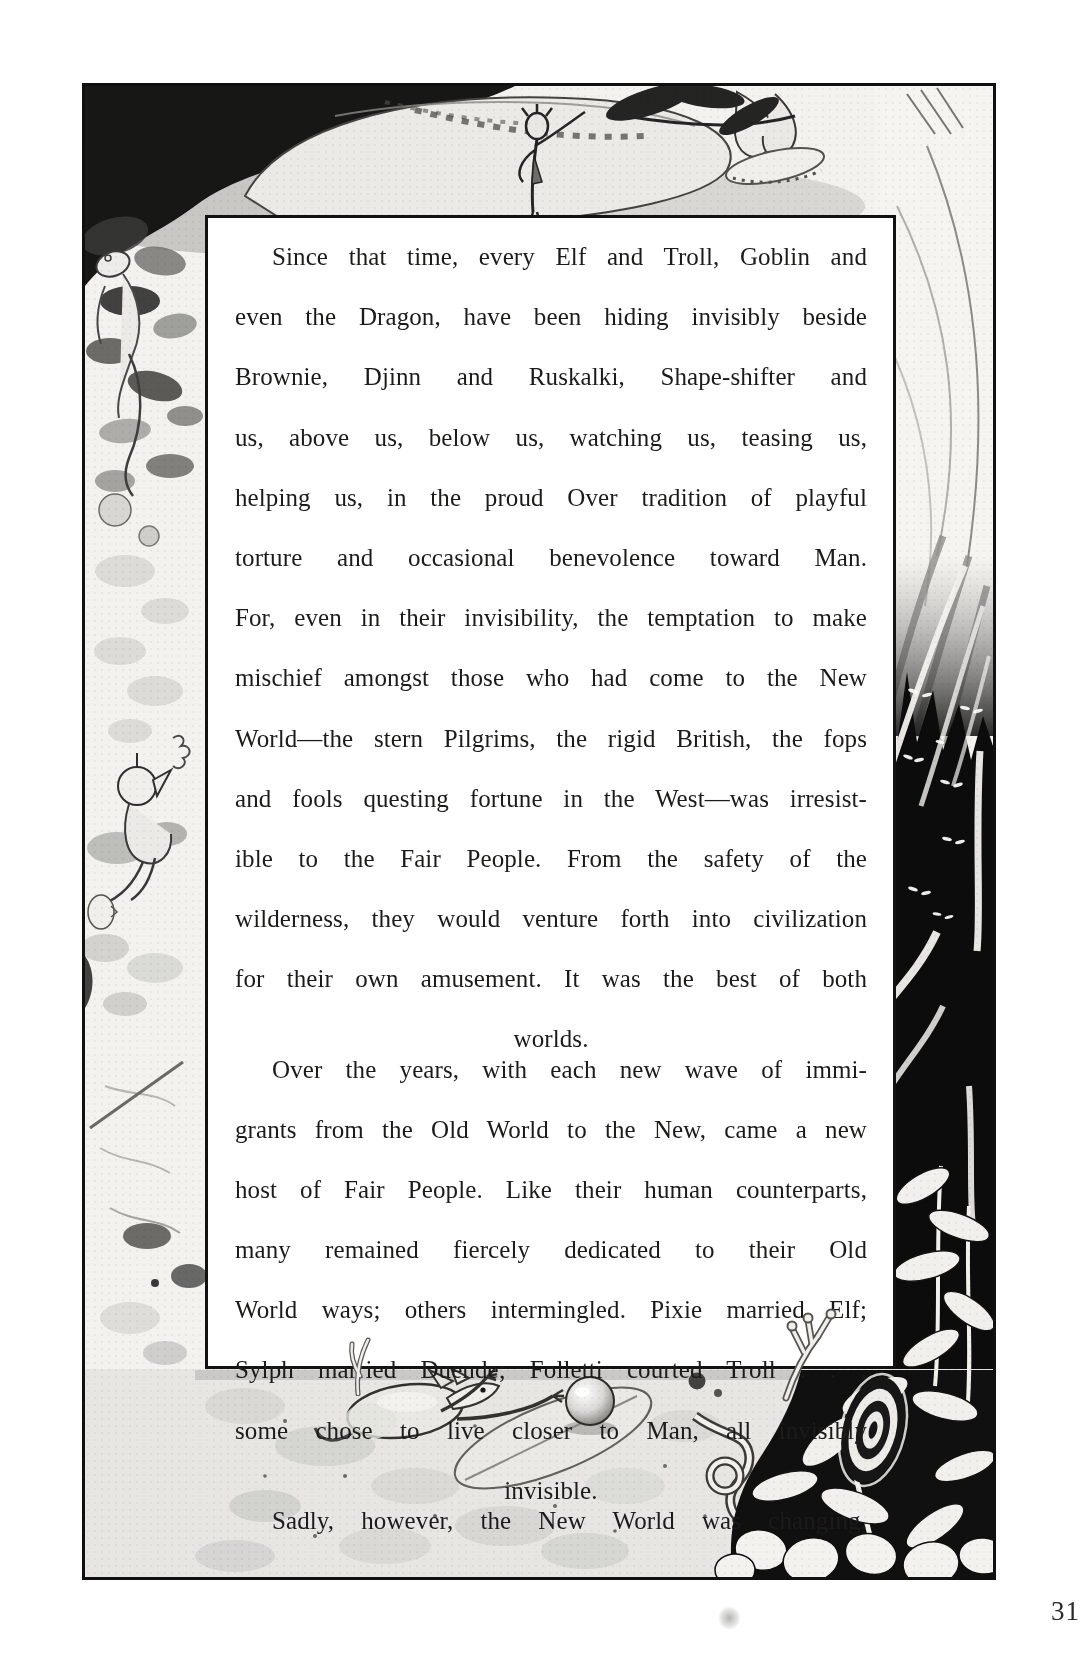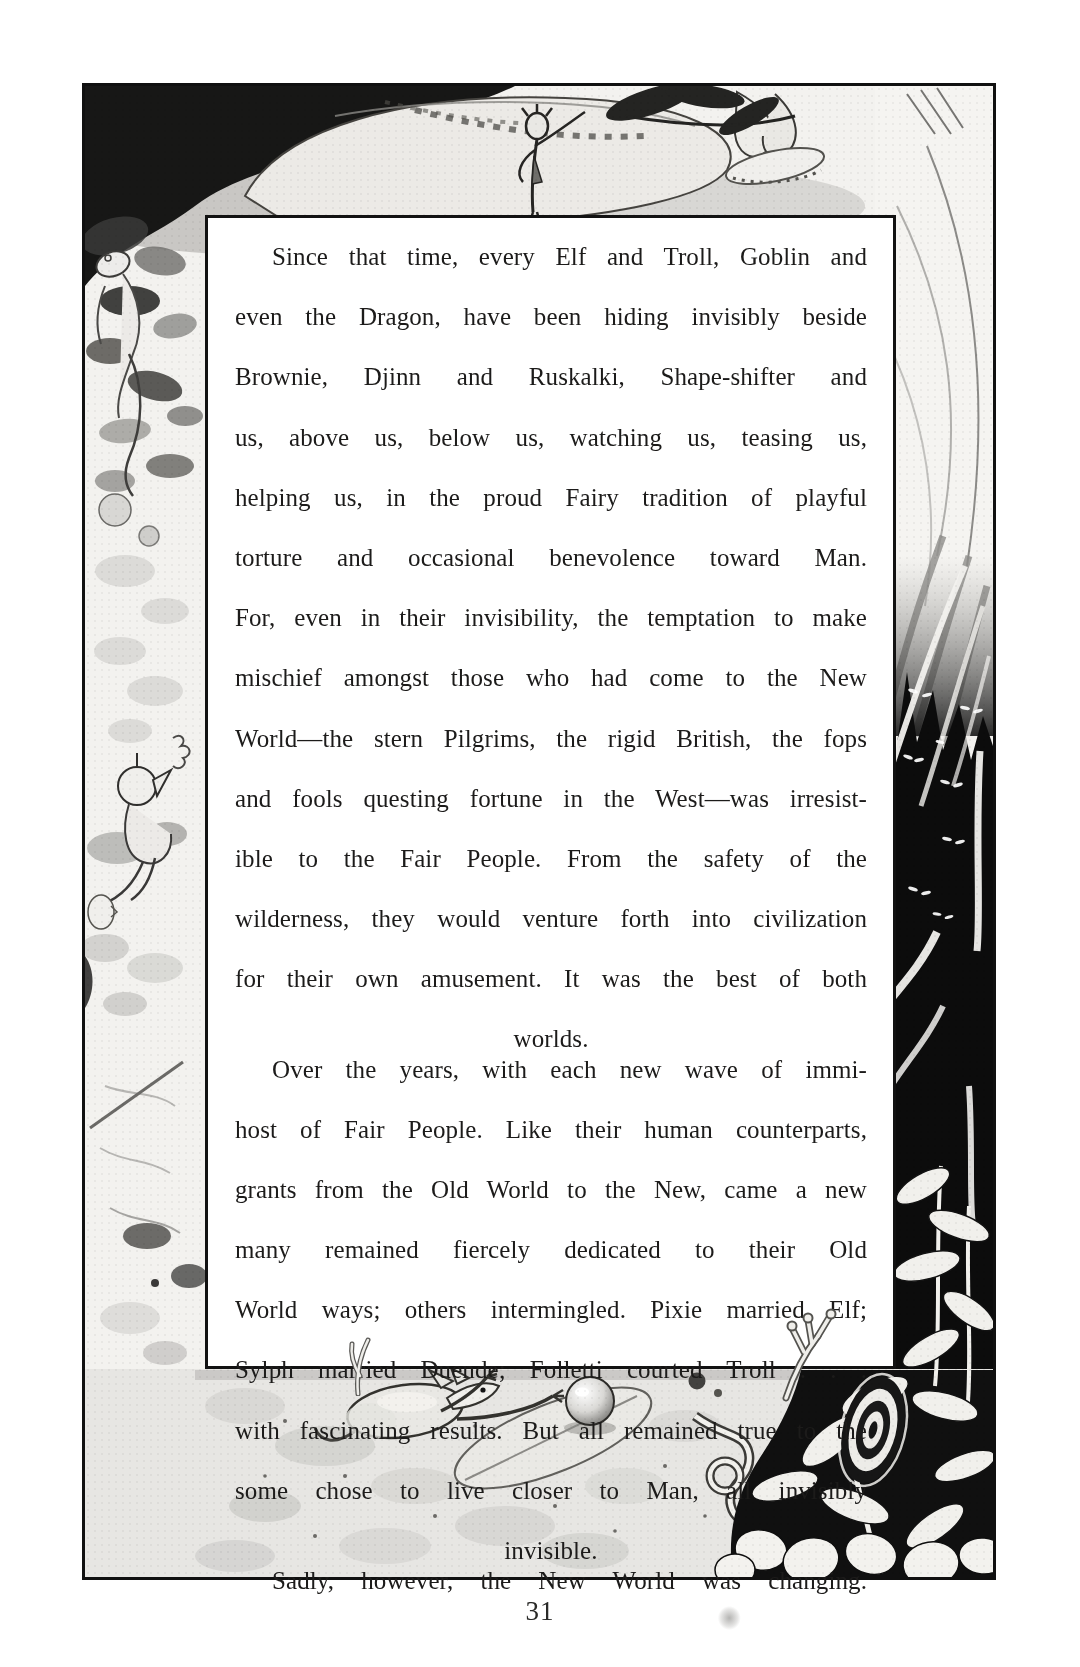--- a/index.html
+++ b/index.html
@@ -17,21 +17,21 @@
   .tline{text-align:justify;}
   .tline::after{content:"";display:inline-block;width:100%;height:0;}
   .tline.plast{text-align:center;}
   .tline.plast::after{content:none;}
   .tline.first{text-indent:37px;}
   
   .overlay{position:absolute;z-index:3;pointer-events:none;}
   .twig-overlay{left:752px;top:1302px;}
   .sprout-overlay{left:330px;top:1326px;}
   
-  .folio{position:absolute;left:0;right:0;top:1596px;text-align:center;
+  .folio{position:absolute;left:0;right:0;top:1596px;text-align:right;
          font-size:27px;color:#2a2a28;letter-spacing:1px;z-index:4;}
   .smudge{position:absolute;left:714px;top:1602px;width:34px;height:40px;z-index:1;
           background:radial-gradient(closest-side at 45% 40%, rgba(120,119,116,.55), rgba(160,159,156,.25) 55%, rgba(255,255,255,0) 75%);
           border-radius:50%;}
 </style>
 </head>
 <body>
 
 <div class="page">
 
@@ -337,37 +337,36 @@
 
       <rect x="0" y="0" width="908" height="1491" fill="url(#ht)" opacity="0.06"></rect>
     </svg>
 
     <div class="textbox" style="left:120px;top:129px;position:absolute;">
       <div class="story">
           <div class="tline first">Since that time, every Elf and Troll, Goblin and</div>
           <div class="tline">even the Dragon, have been hiding invisibly beside</div>
           <div class="tline">Brownie, Djinn and Ruskalki, Shape-shifter and</div>
           <div class="tline">us, above us, below us, watching us, teasing us,</div>
-          <div class="tline">helping us, in the proud Fairy tradition of playful</div>
+          <div class="tline">helping us, in the proud Over tradition of playful</div>
           <div class="tline">torture and occasional benevolence toward Man.</div>
           <div class="tline">For, even in their invisibility, the temptation to make</div>
           <div class="tline">mischief amongst those who had come to the New</div>
           <div class="tline">World—the stern Pilgrims, the rigid British, the fops</div>
           <div class="tline">and fools questing fortune in the West—was irresist-</div>
           <div class="tline">ible to the Fair People. From the safety of the</div>
           <div class="tline">wilderness, they would venture forth into civilization</div>
           <div class="tline">for their own amusement. It was the best of both</div>
           <div class="tline plast">worlds.</div>
           <div class="tline first">Over the years, with each new wave of immi-</div>
+          <div class="tline">grants from the Old World to the New, came a new</div>
           <div class="tline">host of Fair People. Like their human counterparts,</div>
-          <div class="tline">grants from the Old World to the New, came a new</div>
           <div class="tline">many remained fiercely dedicated to their Old</div>
           <div class="tline">World ways; others intermingled. Pixie married Elf;</div>
           <div class="tline">Sylph married Duende; Folletti courted Troll . . .</div>
-          <div class="tline">with fascinating results. But all remained true to the</div>
           <div class="tline">some chose to live closer to Man, all invisibly</div>
           <div class="tline plast">invisible.</div>
           <div class="tline first">Sadly, however, the New World was changing.</div>
         </div>
     </div>
   </div>
 
   <svg class="overlay twig-overlay" width="120" height="100" viewBox="0 0 120 100">
     <g fill="none" stroke="#54534f" stroke-width="7" stroke-linecap="round">
       <path d="M34,96 C42,72 52,52 66,34"></path>

